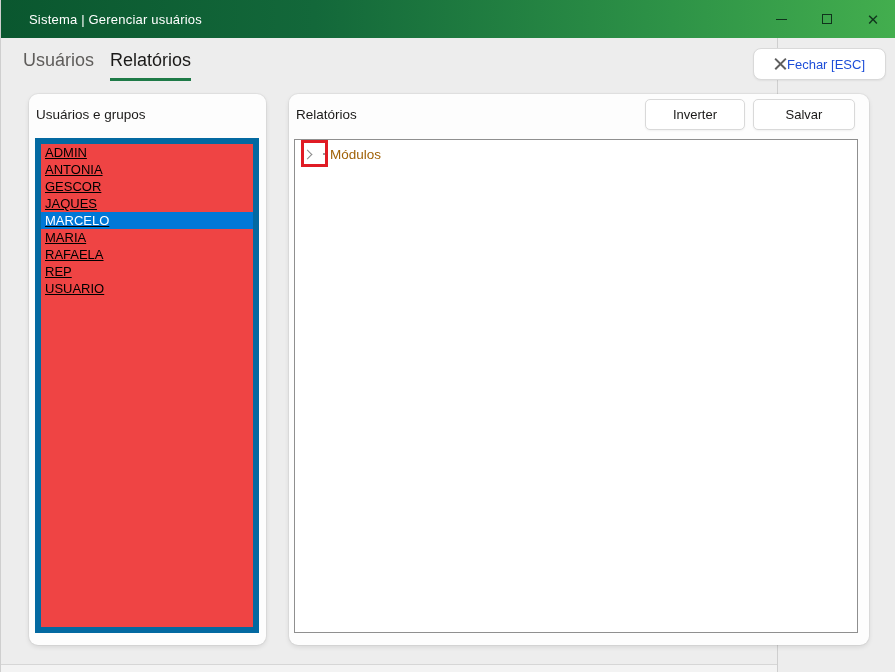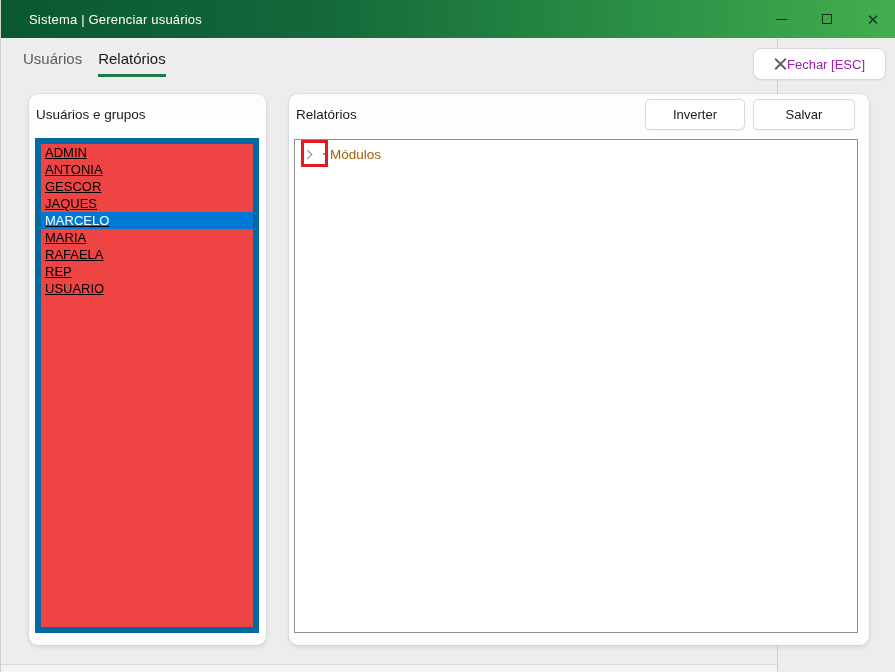--- a/index.html
+++ b/index.html
@@ -15,28 +15,28 @@
               display:flex; align-items:center; }
   .titlebar-text { color:#ffffff; font-size:13px; padding-left:28px; letter-spacing:0.2px; }
   .caption-buttons { position:absolute; right:0; top:0; height:38px; display:flex; }
   .caption-btn { width:46px; height:38px; display:flex; align-items:center; justify-content:center; cursor:default; }
   .min-glyph { width:11px; height:0; border-top:1.6px solid #10331c; display:block; }
   .max-glyph { width:10px; height:10px; border:1.6px solid #10331c; display:block; }
   .close-glyph { font-size:15px; color:#10331c; line-height:1; }
 
   
   .tabstrip { position:absolute; left:22px; top:50px; display:flex; gap:16px; align-items:flex-end; }
-  .tab { font-size:15px; color:#5f5d5b; padding-bottom:7px; border-bottom:3px solid transparent; cursor:default; }
+  .tab { font-size:18px; color:#5f5d5b; padding-bottom:7px; border-bottom:3px solid transparent; cursor:default; }
   .tab.active { color:#1b1a19; border-bottom-color:#1e7a47; }
 
   
   .fechar-btn { position:absolute; left:752px; top:48px; width:133px; height:32px;
                 background:#ffffff; border:1px solid #d9d9d9; border-radius:8px;
                 display:flex; align-items:center; justify-content:center; 
-                box-shadow:0 1px 2px rgba(0,0,0,0.06); font-size:13px; color:#a21caf; }
+                box-shadow:0 1px 2px rgba(0,0,0,0.06); font-size:13px; color:#1d4ed8; }
   .x-icon { width:13px; height:13px; position:relative; display:inline-block; }
   .x-icon::before, .x-icon::after { content:""; position:absolute; left:-1px; top:5.5px; width:15px; height:1.8px; background:#5f5f5f; }
   .x-icon::before { transform:rotate(45deg); }
   .x-icon::after  { transform:rotate(-45deg); }
 
   
   .card { position:absolute; background:#fdfdfd; border-radius:9px;
           box-shadow:0 0 0 1px rgba(0,0,0,0.04), 0 2px 5px rgba(0,0,0,0.10); }
   .card-left  { left:28px;  top:94px; width:237px; height:551px; }
   .card-right { left:288px; top:94px; width:580px; height:551px; }

